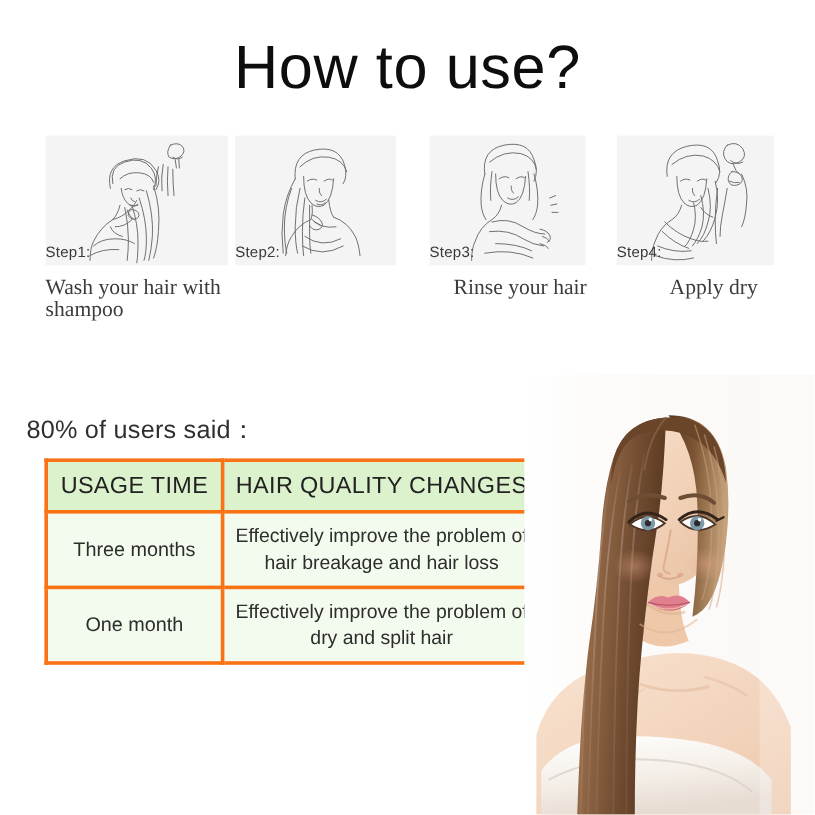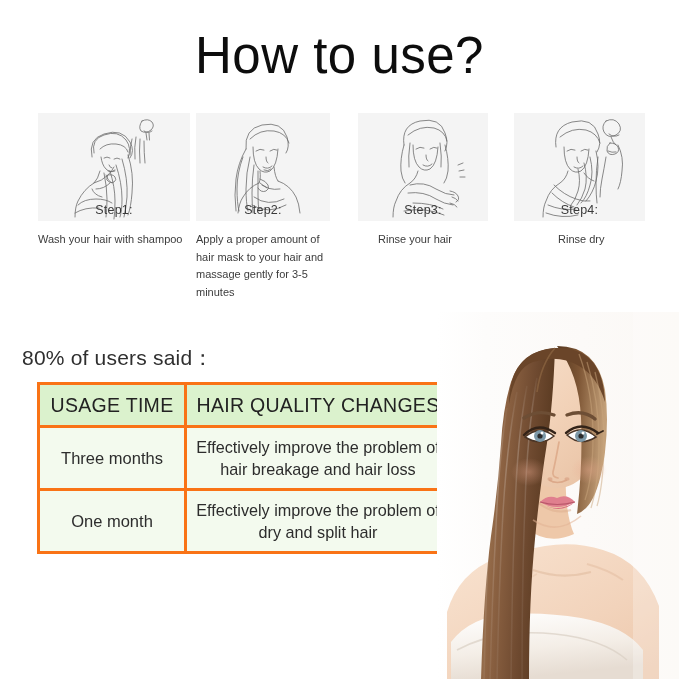--- a/index.html
+++ b/index.html
@@ -27,31 +27,31 @@
 
   .step { position:absolute; top:0; }
   .step-box {
     background:#f4f4f4;
     position:relative;
     overflow:hidden;
   }
   .step-illus { position:absolute; left:0; top:0; width:100%; height:100%; }
   .step-label {
     position:absolute; left:0; bottom:4px; width:100%;
-    text-align:center;
     font-size:12.5px;
     color:#3a3a3a;
     letter-spacing:0.2px;
   }
   .step-caption {
     position:absolute;
     top:118px;
-    font-size:11px;
+    font-size:18px;
     line-height:17.5px;
     color:#3c3c3c;
+    font-family:Liberation Serif, serif;
   }
 
   #step1 { left:38px; width:152px; }
   #step1 .step-box { width:152px; height:108px; }
   #step2 { left:196px; width:134px; }
   #step2 .step-box { width:134px; height:108px; }
   #step3 { left:358px; width:130px; }
   #step3 .step-box { width:130px; height:108px; }
   #step4 { left:514px; width:131px; }
   #step4 .step-box { width:131px; height:108px; }
@@ -200,21 +200,20 @@
           <path d="M54 44 q-4 16 -4 32 q0 14 2 22"></path>
           <path d="M58 52 q-2 14 -2 28 q0 12 1 20"></path>
           <path d="M62 58 q0 12 0 24 q0 10 1 16"></path>
 
           <path d="M64 66 q6 2 8 6 q2 4 -2 6 q-5 2 -8 -3"></path>
           <path d="M66 72 q3 1 5 3"></path>
         </g>
       </svg>
       <div class="step-label">Step2:</div>
     </div>
-    <div class="step-caption" id="cap2">Apply a proper amount of hair mask to your hair and massage gently for 3-5 minutes</div>
   </div>
 
   <div class="step" id="step3">
     <div class="step-box">
       <svg class="step-illus" viewBox="0 0 130 108">
         <g fill="none" stroke="#6b6b6b" stroke-width="0.8" stroke-linecap="round" stroke-linejoin="round">
 
           <path d="M46 32 q-3 -20 16 -24 q20 -4 25 12 q4 10 0 18"></path>
           <path d="M50 22 q12 -10 26 -7 q11 3 13 13"></path>
 
@@ -283,21 +282,21 @@
           <path d="M70 60 q4 6 10 8"></path>
 
           <path d="M40 72 q10 10 22 14 q8 3 14 2"></path>
           <path d="M38 80 q10 10 22 14"></path>
 
           <path d="M34 92 q14 6 28 4 M32 100 q16 6 32 2"></path>
         </g>
       </svg>
       <div class="step-label">Step4:</div>
     </div>
-    <div class="step-caption" id="cap4">Rinse dry</div>
+    <div class="step-caption" id="cap4">Apply dry</div>
   </div>
 
 </div>
 
 <div class="users-said">80% of users said：</div>
 
 <table class="table">
   <thead>
     <tr>
       <th class="col-time">USAGE TIME</th>

